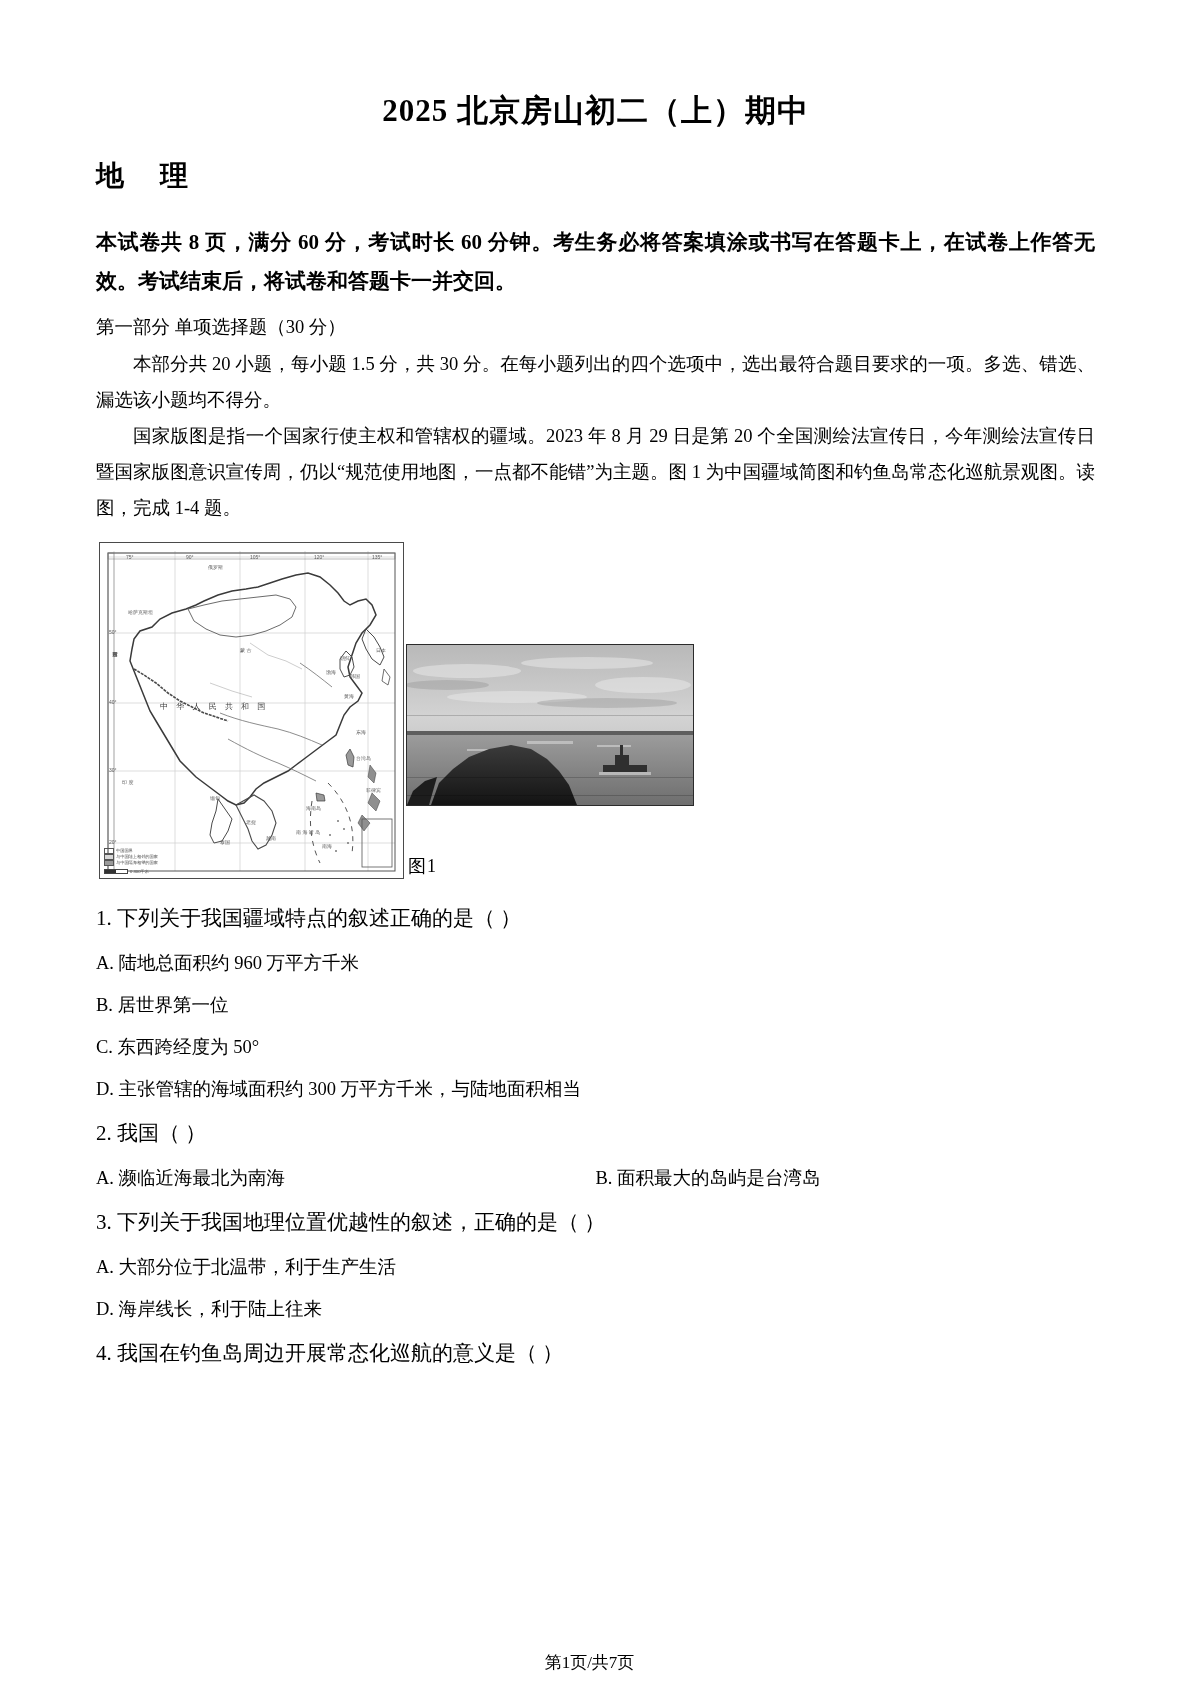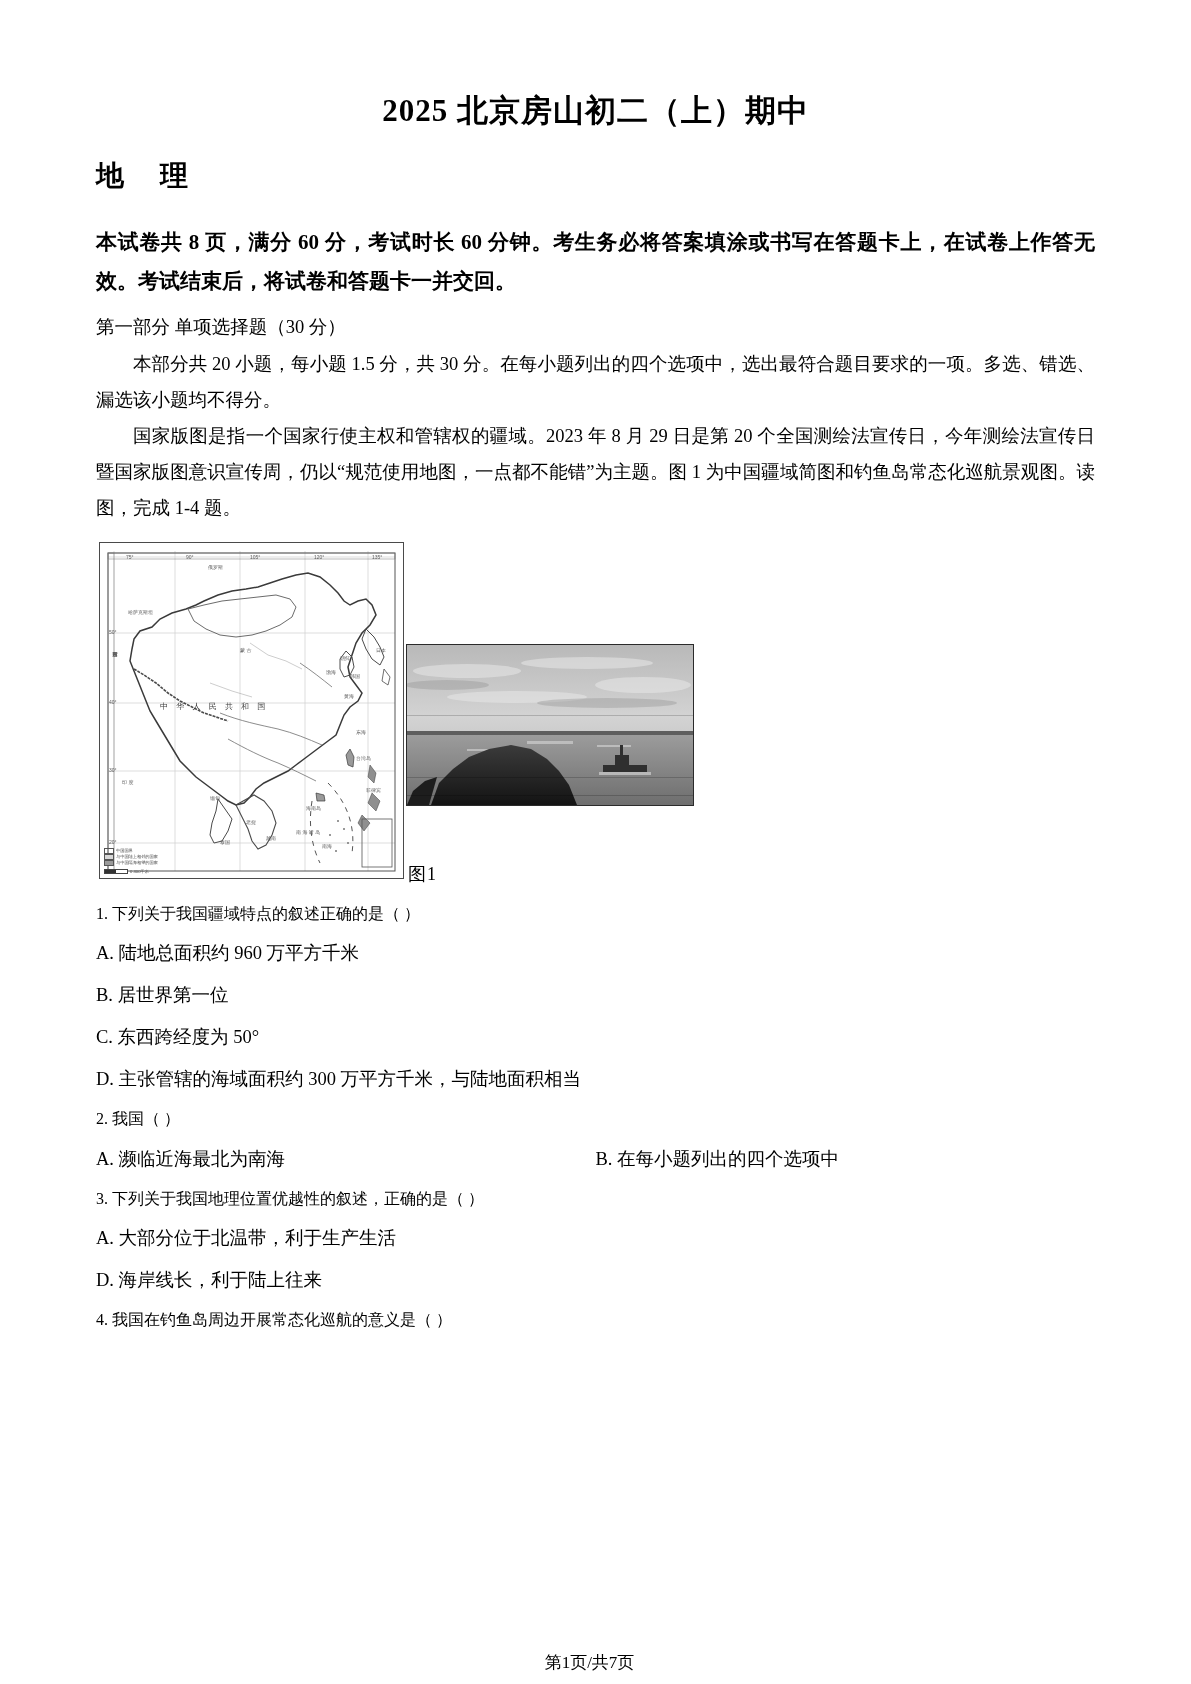--- a/index.html
+++ b/index.html
@@ -90,26 +90,26 @@
     left: 310px;
     top: 102px;
     width: 286px;
     height: 160px;
     overflow: hidden;
     border: 1px solid #2b2b2b;
   }
   .fig-caption {
     position: absolute;
     left: 312px;
-    top: 320px;
+    top: 312px;
     font-size: 18px;
     letter-spacing: 1px;
   }
   .q-stem {
-    font-size: 16px;
+    font-size: 21px;
     line-height: 1.95;
     margin: 0;
     padding-top: 6px;
   }
   .q-opt {
     font-size: 18.5px;
     line-height: 1.95;
     margin: 0;
     padding-top: 6px;
   }
@@ -394,21 +394,21 @@
 
   <p class="q-stem"><span>1.</span> <span>下列关于我国疆域特点的叙述正确的是（    ）</span></p>
   <p class="q-opt">A. 陆地总面积约 960 万平方千米</p>
   <p class="q-opt">B. 居世界第一位</p>
   <p class="q-opt">C. 东西跨经度为 50°</p>
   <p class="q-opt">D. 主张管辖的海域面积约 300 万平方千米，与陆地面积相当</p>
 
   <p class="q-stem"><span>2.</span> <span>我国（    ）</span></p>
   <div class="opt-row">
     <div>A. 濒临近海最北为南海</div>
-    <div>B. 在每小题列出的四个选项中</div>
+    <div>B. 面积最大的岛屿是台湾岛</div>
   </div>
 
   <p class="q-stem"><span>3.</span> <span>下列关于我国地理位置优越性的叙述，正确的是（    ）</span></p>
   <p class="q-opt">A. 大部分位于北温带，利于生产生活</p>
   <p class="q-opt">D. 海岸线长，利于陆上往来</p>
 
   <p class="q-stem"><span>4.</span> <span>我国在钓鱼岛周边开展常态化巡航的意义是（    ）</span></p>
 
   <div class="footer">第1页/共7页</div>
 </div>

